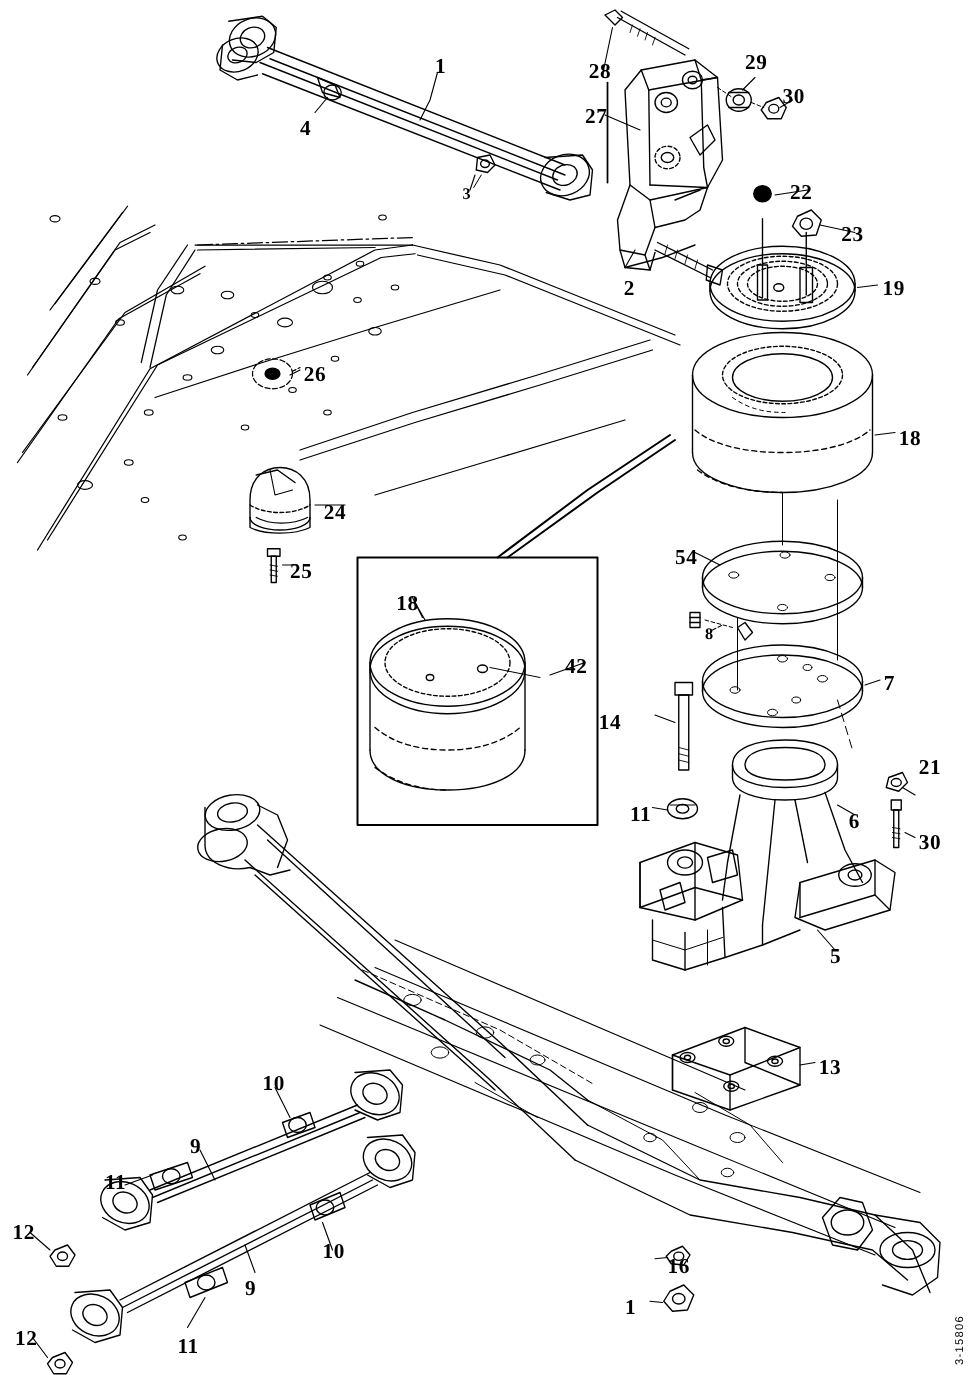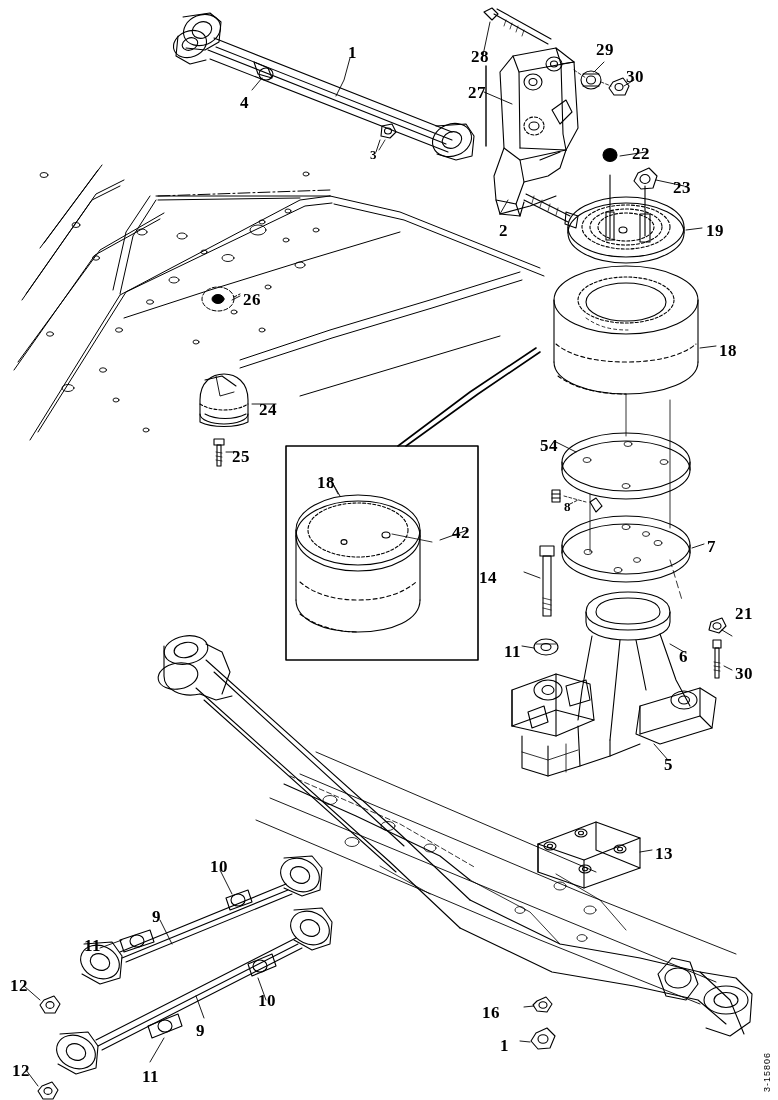--- a/index.html
+++ b/index.html
@@ -505,21 +505,21 @@
   <span class="callout" style="left:196px;top:1022px;">9</span>
   <span class="callout" style="left:210px;top:858px;">10</span>
   <span class="callout" style="left:258px;top:992px;">10</span>
   <span class="callout" style="left:84px;top:937px;">11</span>
   <span class="callout" style="left:142px;top:1068px;">11</span>
   <span class="callout" style="left:10px;top:977px;">12</span>
   <span class="callout" style="left:12px;top:1062px;">12</span>
   <span class="callout" style="left:655px;top:845px;">13</span>
   <span class="callout" style="left:479px;top:569px;">14</span>
   <span class="callout" style="left:504px;top:643px;">11</span>
-  <span class="callout" style="left:482px;top:1004px;text-align:right;">16</span>
+  <span class="callout" style="left:534px;top:1004px;text-align:right;">16</span>
   <span class="callout" style="left:500px;top:1037px;">1</span>
   <span class="callout" style="left:719px;top:342px;">18</span>
   <span class="callout" style="left:706px;top:222px;">19</span>
   <span class="callout" style="left:735px;top:665px;">30</span>
   <span class="callout" style="left:735px;top:605px;">21</span>
   <span class="callout" style="left:632px;top:145px;">22</span>
   <span class="callout" style="left:673px;top:179px;">23</span>
   <span class="callout" style="left:259px;top:401px;">24</span>
   <span class="callout" style="left:232px;top:448px;text-align:right;">25</span>
   <span class="callout" style="left:243px;top:291px;">26</span>

